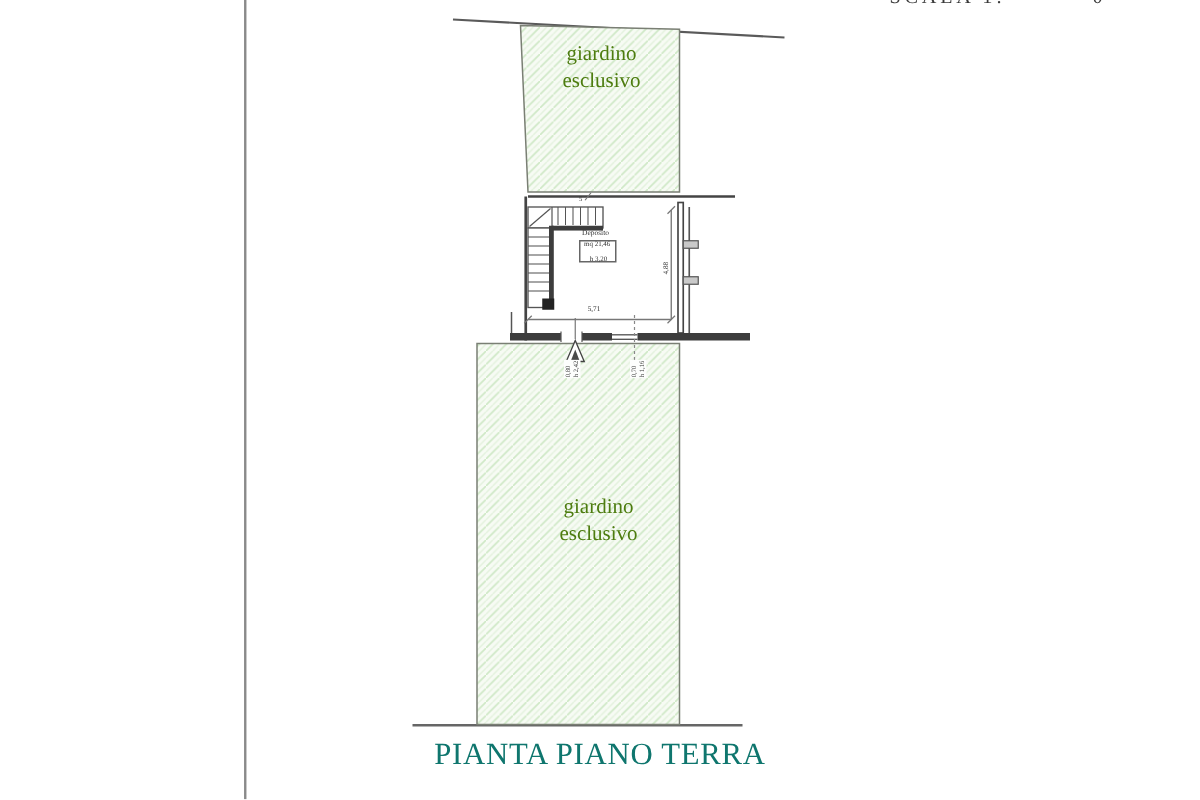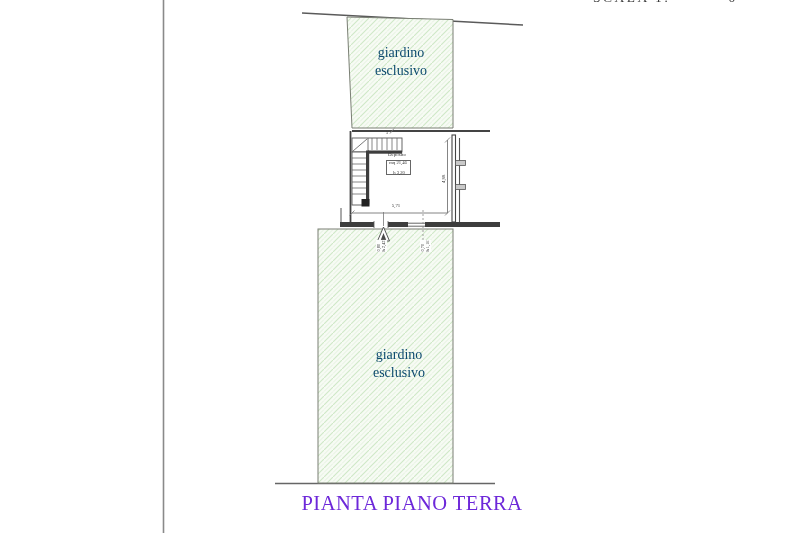--- a/index.html
+++ b/index.html
@@ -1,22 +1,22 @@
 <!DOCTYPE html>
 <html><head>
 <meta charset="utf-8">
 <style>
   html,body{margin:0;padding:0;background:#ffffff;}
   .stage{position:relative;width:800px;height:533px;background:#ffffff;overflow:hidden;
          font-family:"Liberation Serif","DejaVu Serif",serif;color:#1f1f1f;}
   .stage svg{position:absolute;left:0;top:0;}
   .lbl{position:absolute;font-family:"Liberation Serif","DejaVu Serif",serif;color:#1f1f1f;}
-  .garden-label{width:112px;text-align:center;font-size:14px;line-height:18px;color:#0c4a6e;margin-top:16px;}
-  .title{left:262px;top:492px;width:300px;text-align:center;font-size:20.5px;
-         letter-spacing:0.5px;color:#6d28d9;}
+  .garden-label{width:112px;text-align:center;font-size:14px;line-height:18px;color:#4d7c0f;}
+  .title{left:250px;top:492px;width:300px;text-align:center;font-size:20.5px;
+         letter-spacing:0.5px;color:#0f766e;}
   .tiny{font-size:8px;line-height:1.25;color:#333;white-space:nowrap;}
   .rot{transform:rotate(-90deg) scale(0.55);transform-origin:left top;background:#fdfefd;padding:0 1px;}
   .depo-name{left:379px;top:152px;width:36px;text-align:center;transform:scale(0.62);
              transform-origin:center top;}
   .depo-box{left:386px;top:160px;width:23px;height:13px;border:0.8px solid #666;background:#fff;
             display:flex;flex-direction:column;justify-content:center;align-items:center;}
   .depo-box .tiny{transform:scale(0.58);transform-origin:center center;line-height:1.15;}
   .dim-width{left:376px;top:203px;width:40px;text-align:center;transform:scale(0.6);
              transform-origin:center top;}
   .dim-depth{left:441px;top:183px;transform:rotate(-90deg) scale(0.6);transform-origin:left top;}

